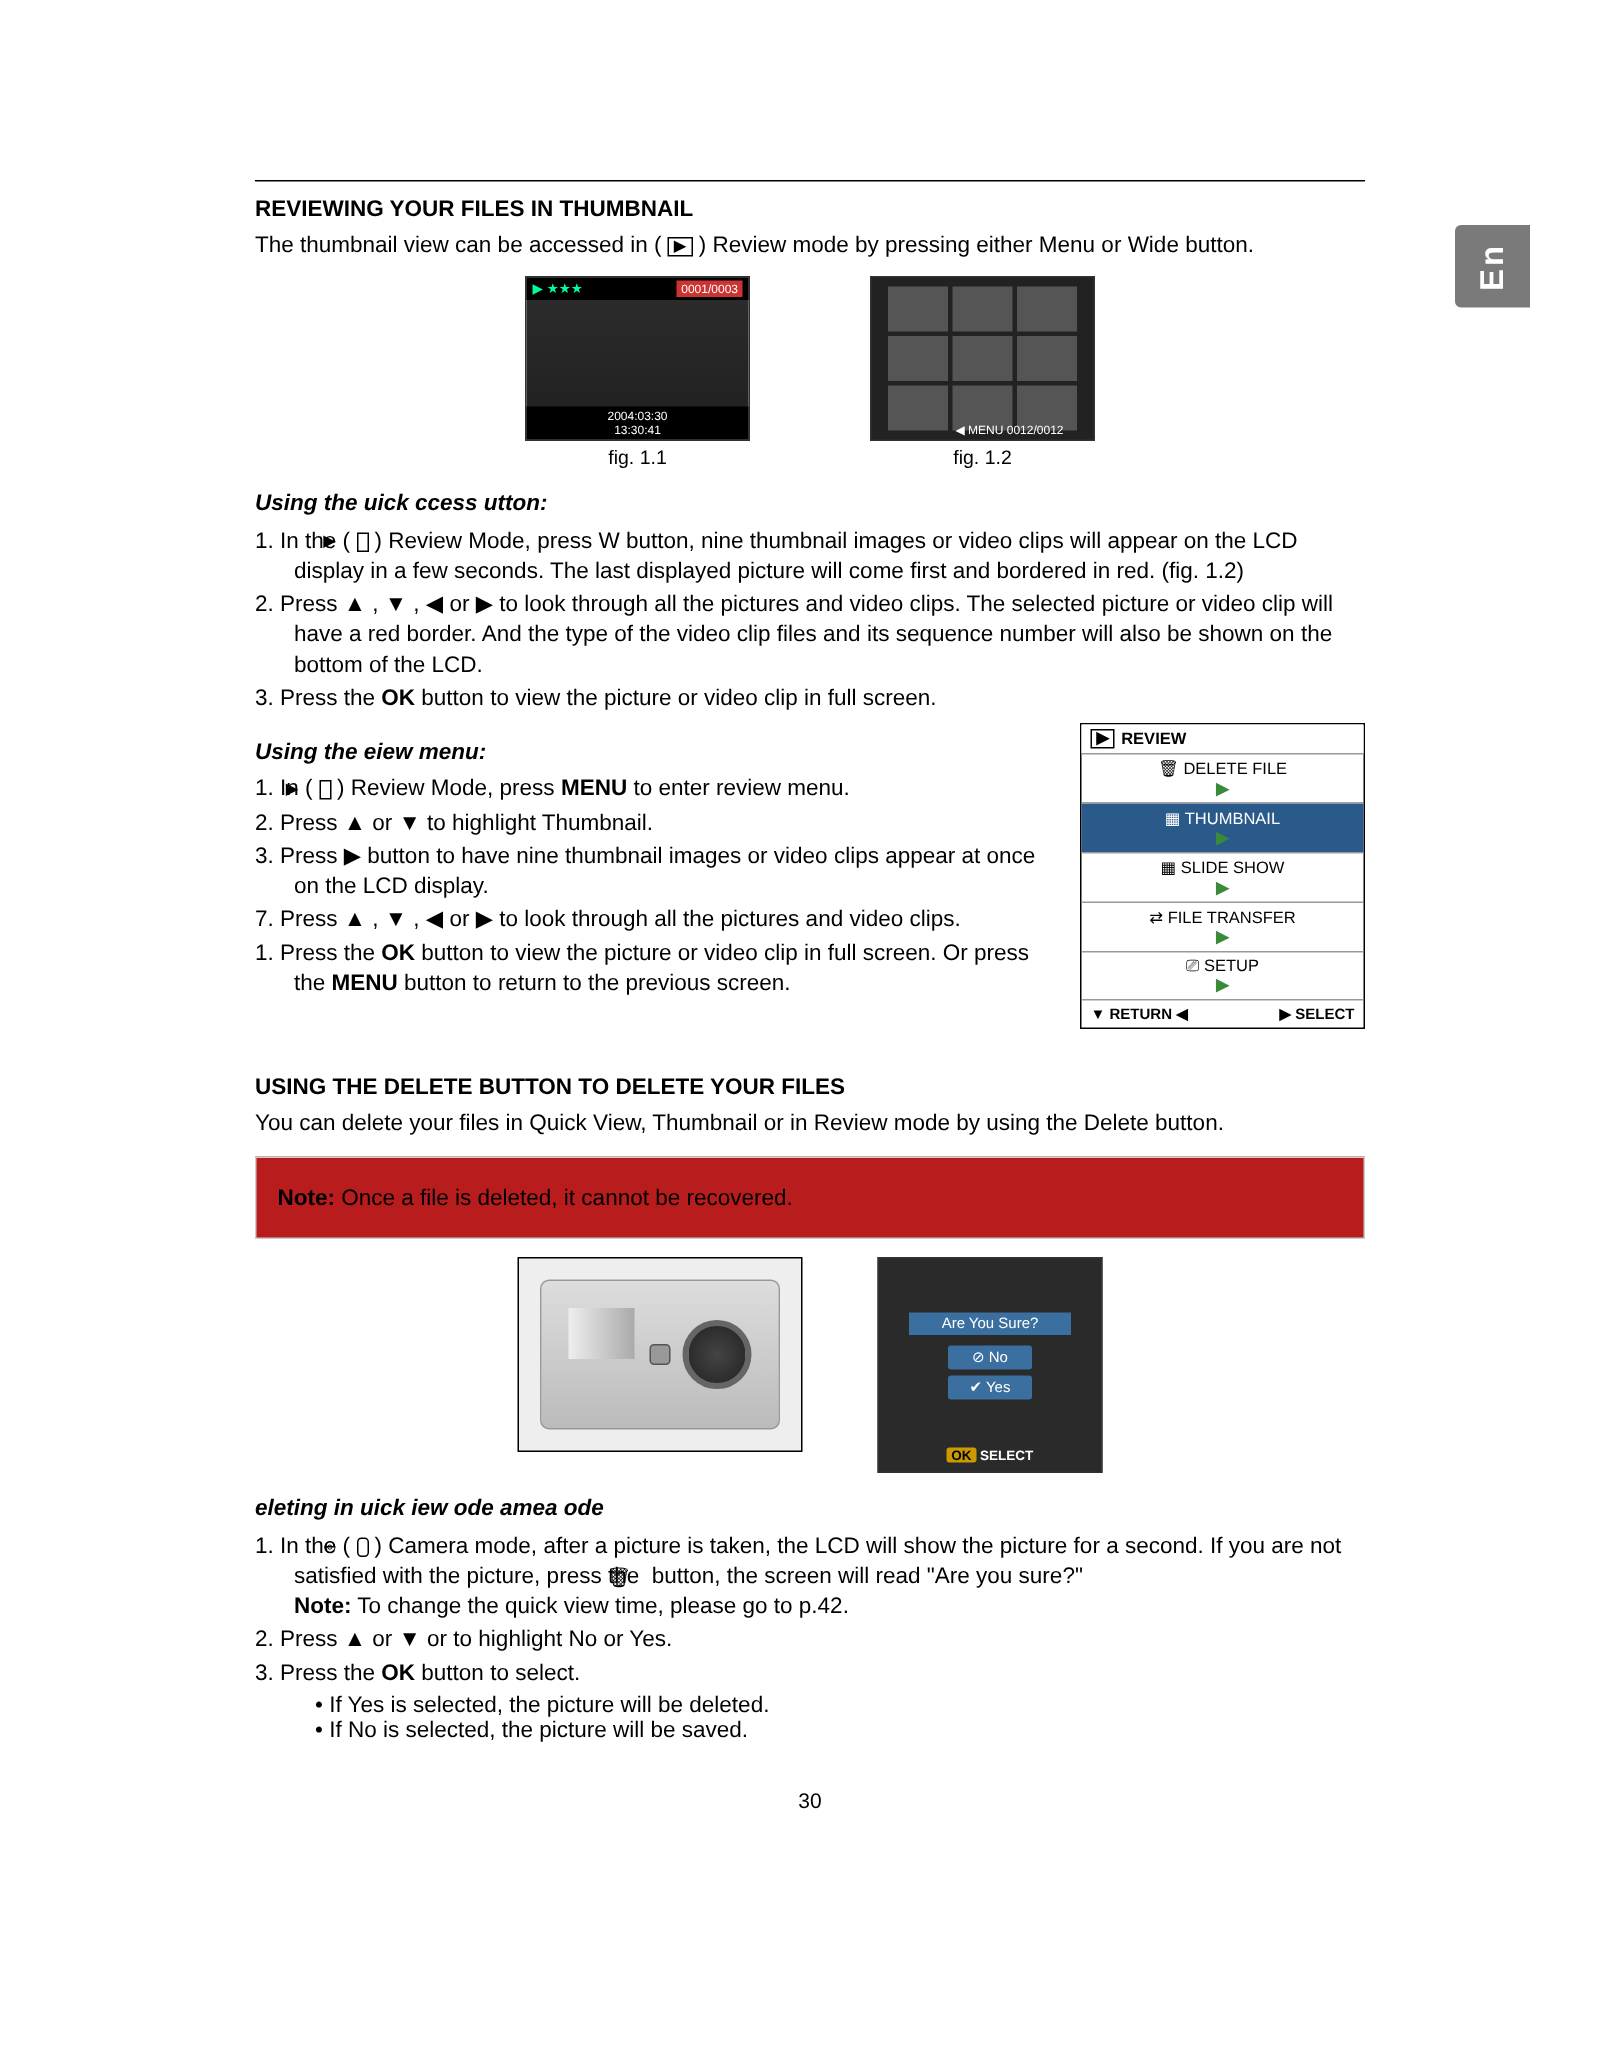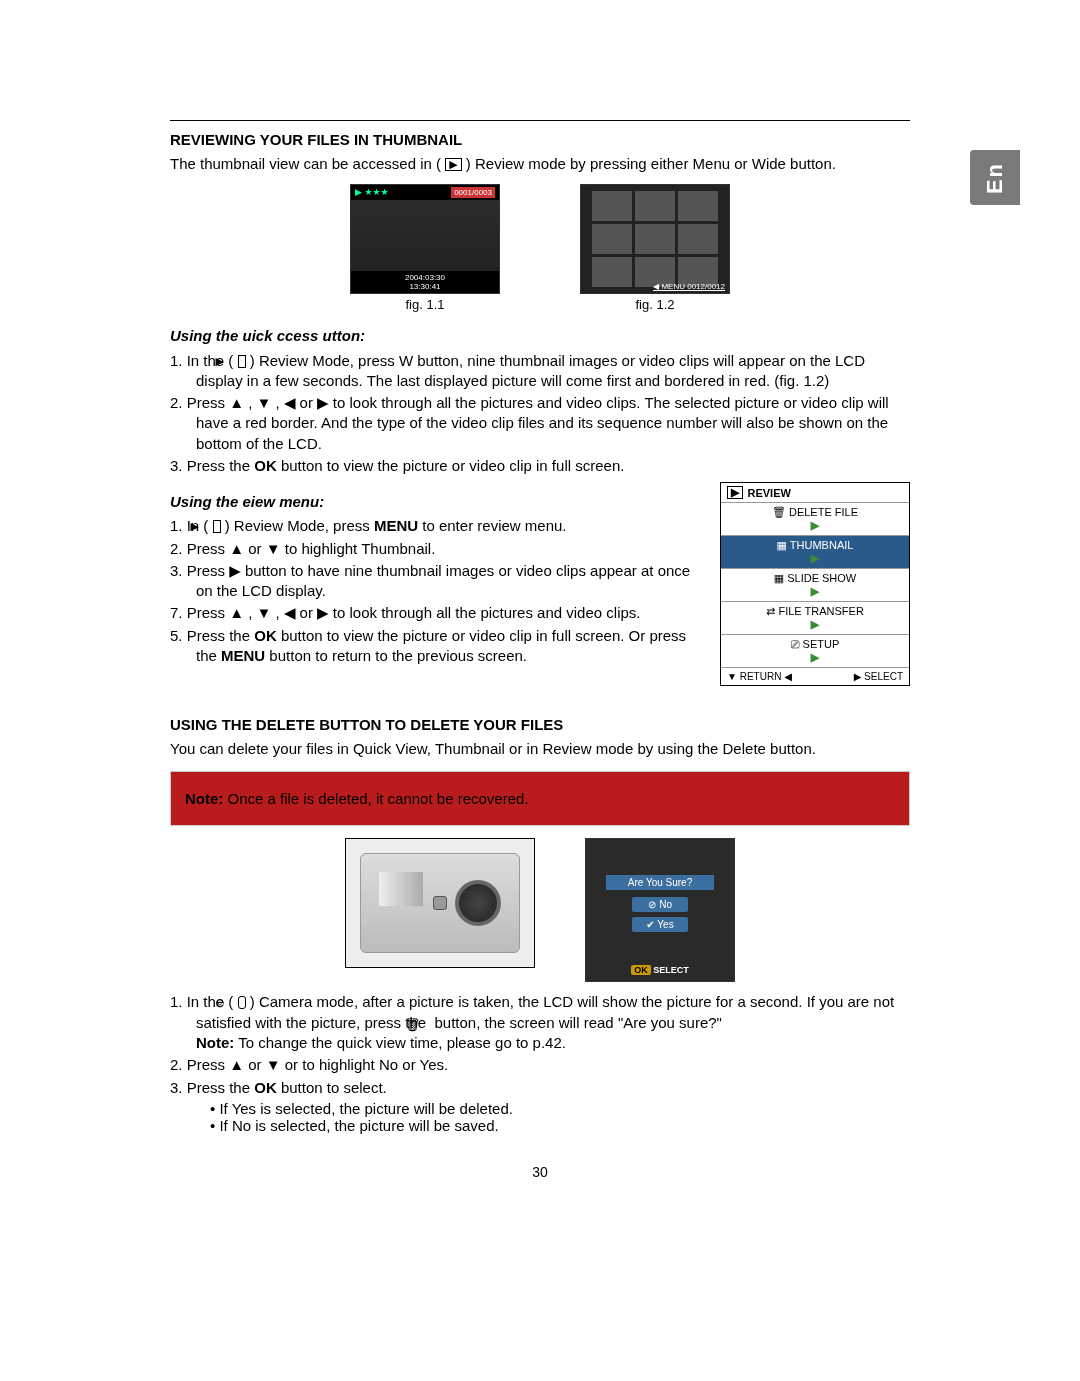--- a/index.html
+++ b/index.html
@@ -19,28 +19,28 @@
   .figs-row { display: flex; gap: 80px; justify-content: center; margin: 10px 0 6px 0;}
   .fig-wrap { text-align: center; font-size: 13px;}
   .fig-box { width: 150px; height: 110px; background: #2b2b2b; border: 1px solid #333; position: relative; display: flex; align-items: center; justify-content: center; margin-bottom: 3px;}
   .fig-box.f1 { background: linear-gradient(#2d2d2d,#1f1f1f); }
   .fig-box .topbar { position: absolute; top: 0; left: 0; right: 0; background: #000; color: #0f9; font-size: 9px; padding: 2px 4px; display: flex; justify-content: space-between;}
   .fig-box .topbar .right { color: #fff; background: #c33; padding: 1px 3px; font-size: 8px;}
   .fig-box .botbar { position: absolute; bottom: 0; left: 0; right: 0; background: #000; color: #fff; font-size: 8px; padding: 2px 4px; display: flex; justify-content: space-between; flex-direction: column;}
   .fig-box.f2 { background: #222;}
   .thumb-grid { display: grid; grid-template-columns: repeat(3, 40px); grid-auto-rows: 30px; gap: 3px;}
   .thumb-grid div { background: #555;}
-  .fig-box.f2 .bot { position: absolute; bottom: 2px; right: 4px; color: #fff; font-size: 8px; text-decoration: underline;}
+  .fig-box.f2 .bot { position: absolute; bottom: 2px; right: 20px; color: #fff; font-size: 8px;}
   .two-col { display: flex; gap: 20px; align-items: flex-start; }
   .two-col .left { flex: 1; }
   .menu-box { border: 1px solid #000; font-size: 11px; width: 190px; margin-top: 4px;}
   .menu-box .mb-head { background: #fff; padding: 3px 6px; display: flex; align-items: center; gap: 4px; font-weight: bold;}
   .menu-box .mb-row { padding: 3px 6px; display: flex; align-items: center; justify-content: space-between; border-top: 1px solid #999; flex-direction: column;}
   .menu-box .mb-row.hl { background: #2a5a8a; color: #fff;}
-  .menu-box .mb-foot { padding: 3px 6px; display: flex; align-items: center; justify-content: space-between; border-top: 1px solid #999; font-size: 10px; font-weight: normal;}
+  .menu-box .mb-foot { padding: 3px 6px; display: flex; align-items: center; justify-content: space-between; border-top: 1px solid #999; font-size: 10px; font-weight: bold;}
   .note-box { background: #b91c1c; border: 1px solid #ccc; padding: 18px 14px; margin: 12px 0;}
   .note-box b { font-weight: bold;}
   .del-figs { display: flex; gap: 50px; justify-content: center; margin: 10px 0;}
   .cam-img { width: 190px; height: 130px; border: 1px solid #000; background: #eee; position: relative; display: flex; align-items: center; justify-content: center;}
   .cam-body { width: 160px; height: 100px; background: linear-gradient(#ddd,#bbb); border: 1px solid #999; border-radius: 6px; position: relative;}
   .cam-body .lens { position: absolute; right: 18px; top: 26px; width: 46px; height: 46px; border: 4px solid #666; border-radius: 50%; background: radial-gradient(#444,#222);}
   .cam-body .view { position: absolute; left: 18px; top: 18px; width: 44px; height: 34px; background: linear-gradient(90deg,#eee,#aaa);}
   .cam-body .btn { position: absolute; left: 72px; top: 42px; width: 14px; height: 14px; border: 1px solid #555; border-radius: 3px; background:#999;}
   .lcd-img { width: 150px; height: 144px; border: 1px solid #333; background: #2a2a2a; position: relative;}
   .lcd-img .prompt { position: absolute; top: 36px; left: 20px; right: 20px; background: #3a6fa0; color: #fff; font-size: 10px; text-align: center; padding: 2px;}
@@ -111,21 +111,21 @@
   </ol>
 
   <div class="two-col">
     <div class="left">
       <p class="italic-bold">Using the eiew menu:</p>
       <ol class="numlist">
         <li><span>1.  In ( </span><span class="play-ico">▶</span><span> ) Review Mode, press </span><b>MENU</b><span> to enter review menu.</span></li>
         <li>2.  Press ▲ or ▼  to highlight Thumbnail.</li>
         <li>3.  Press ▶  button to have nine thumbnail images or video clips appear at once on the LCD display.</li>
         <li>7.  Press ▲  , ▼  , ◀  or ▶  to look through all the pictures and video clips.</li>
-        <li><span>5.  Press the </span><b>OK</b><span> button to view the picture or video clip in full screen. Or press the </span><b>MENU</b><span> button to return to the previous screen.</span></li>
+        <li><span>1.  Press the </span><b>OK</b><span> button to view the picture or video clip in full screen. Or press the </span><b>MENU</b><span> button to return to the previous screen.</span></li>
       </ol>
     </div>
     <div>
       <div class="menu-box">
         <div class="mb-head">
             <span class="play-ico">▶</span> 
             <span>REVIEW</span>
           </div>
         <div class="mb-row">
             <span><span>🗑</span> <span>DELETE FILE</span></span>
@@ -171,20 +171,21 @@
       </div>
     </div>
     <div class="lcd-img">
       <div class="prompt">Are You Sure?</div>
       <div class="opt no">⊘ No</div>
       <div class="opt yes">✔ Yes</div>
       <div class="sel"><span class="ok">OK</span> <b>SELECT</b></div>
     </div>
   </div>
 
+  <p class="italic-bold">eleting in uick iew ode amea ode</p>
   <ol class="numlist">
     <li>
       <span>1.  In the ( </span><span class="cam-ico">◎</span><span> ) Camera mode, after a picture is taken, the LCD will show the picture for a second. If you are not satisfied with the picture, press the </span><span class="trash-ico">🗑</span><span> button, the screen will read "Are you sure?"</span><br>
       <b>Note:</b><span> To change the quick view time, please go to p.42.</span>
     </li>
     <li>2.  Press ▲  or ▼  or to highlight No or Yes.</li>
     <li><span>3.  Press the </span><b>OK</b><span> button to select.</span></li>
   </ol>
   <ul class="bullets">
     <li>If Yes is selected, the picture will be deleted.</li>

